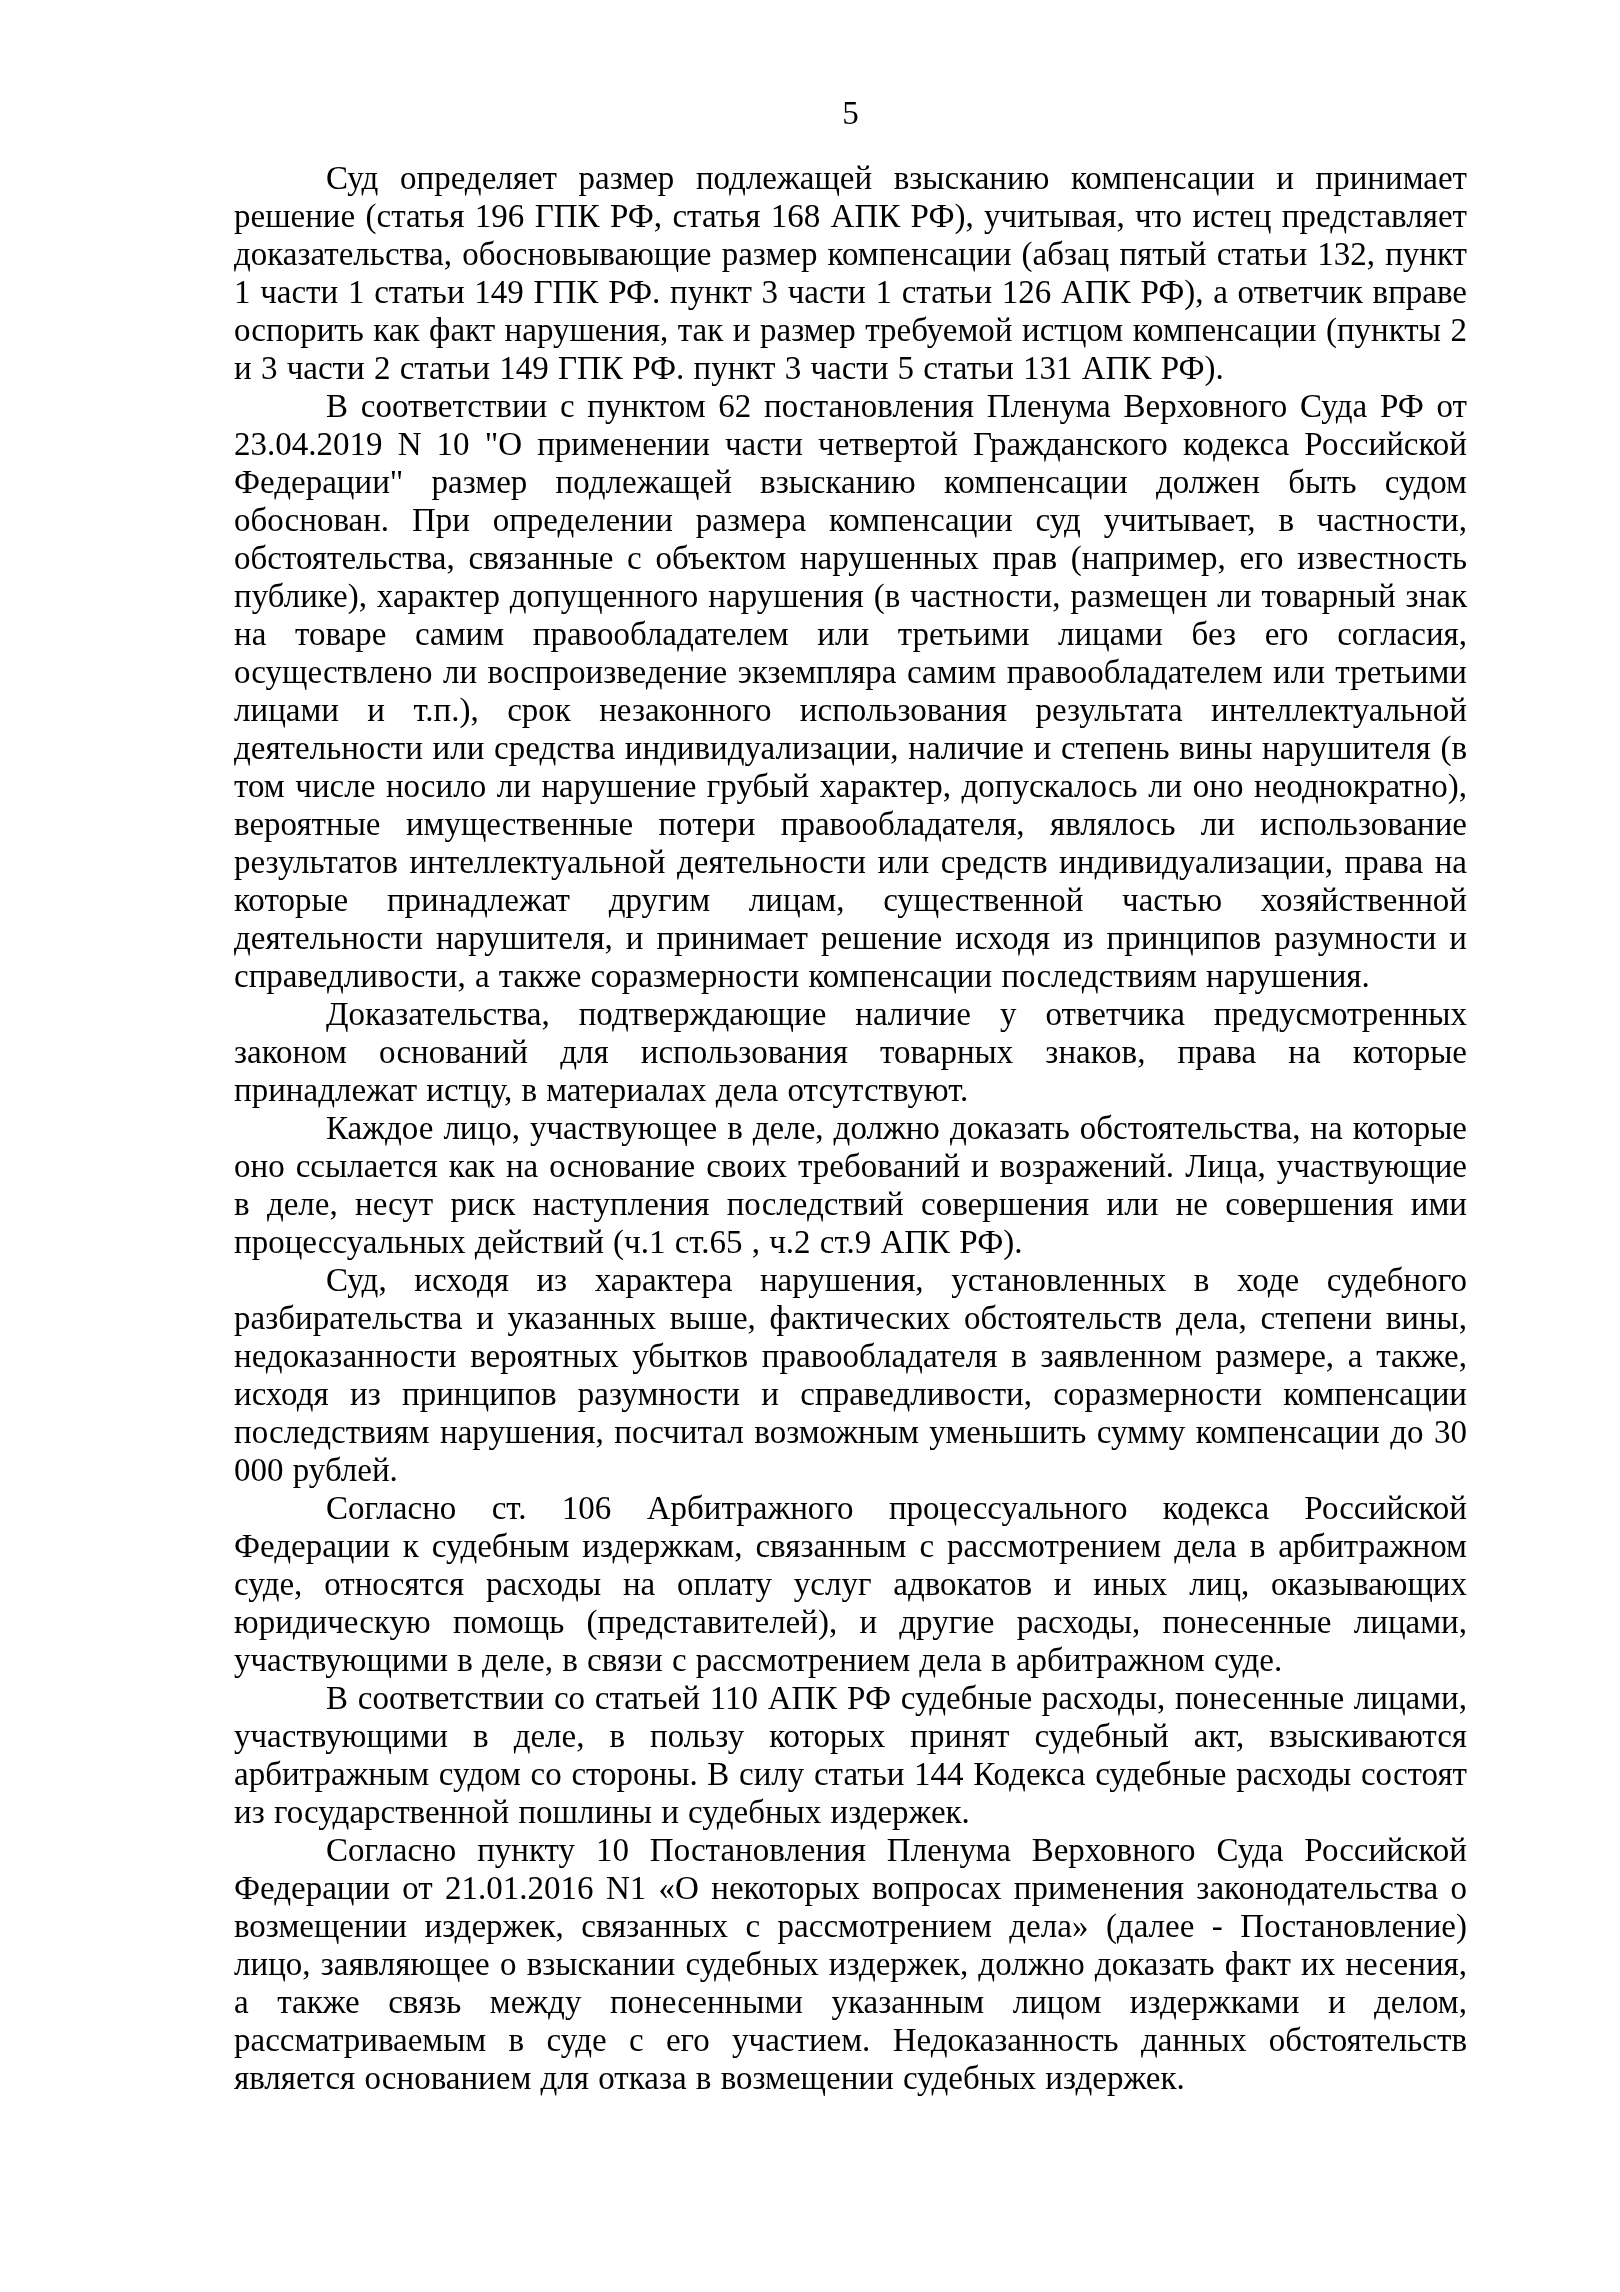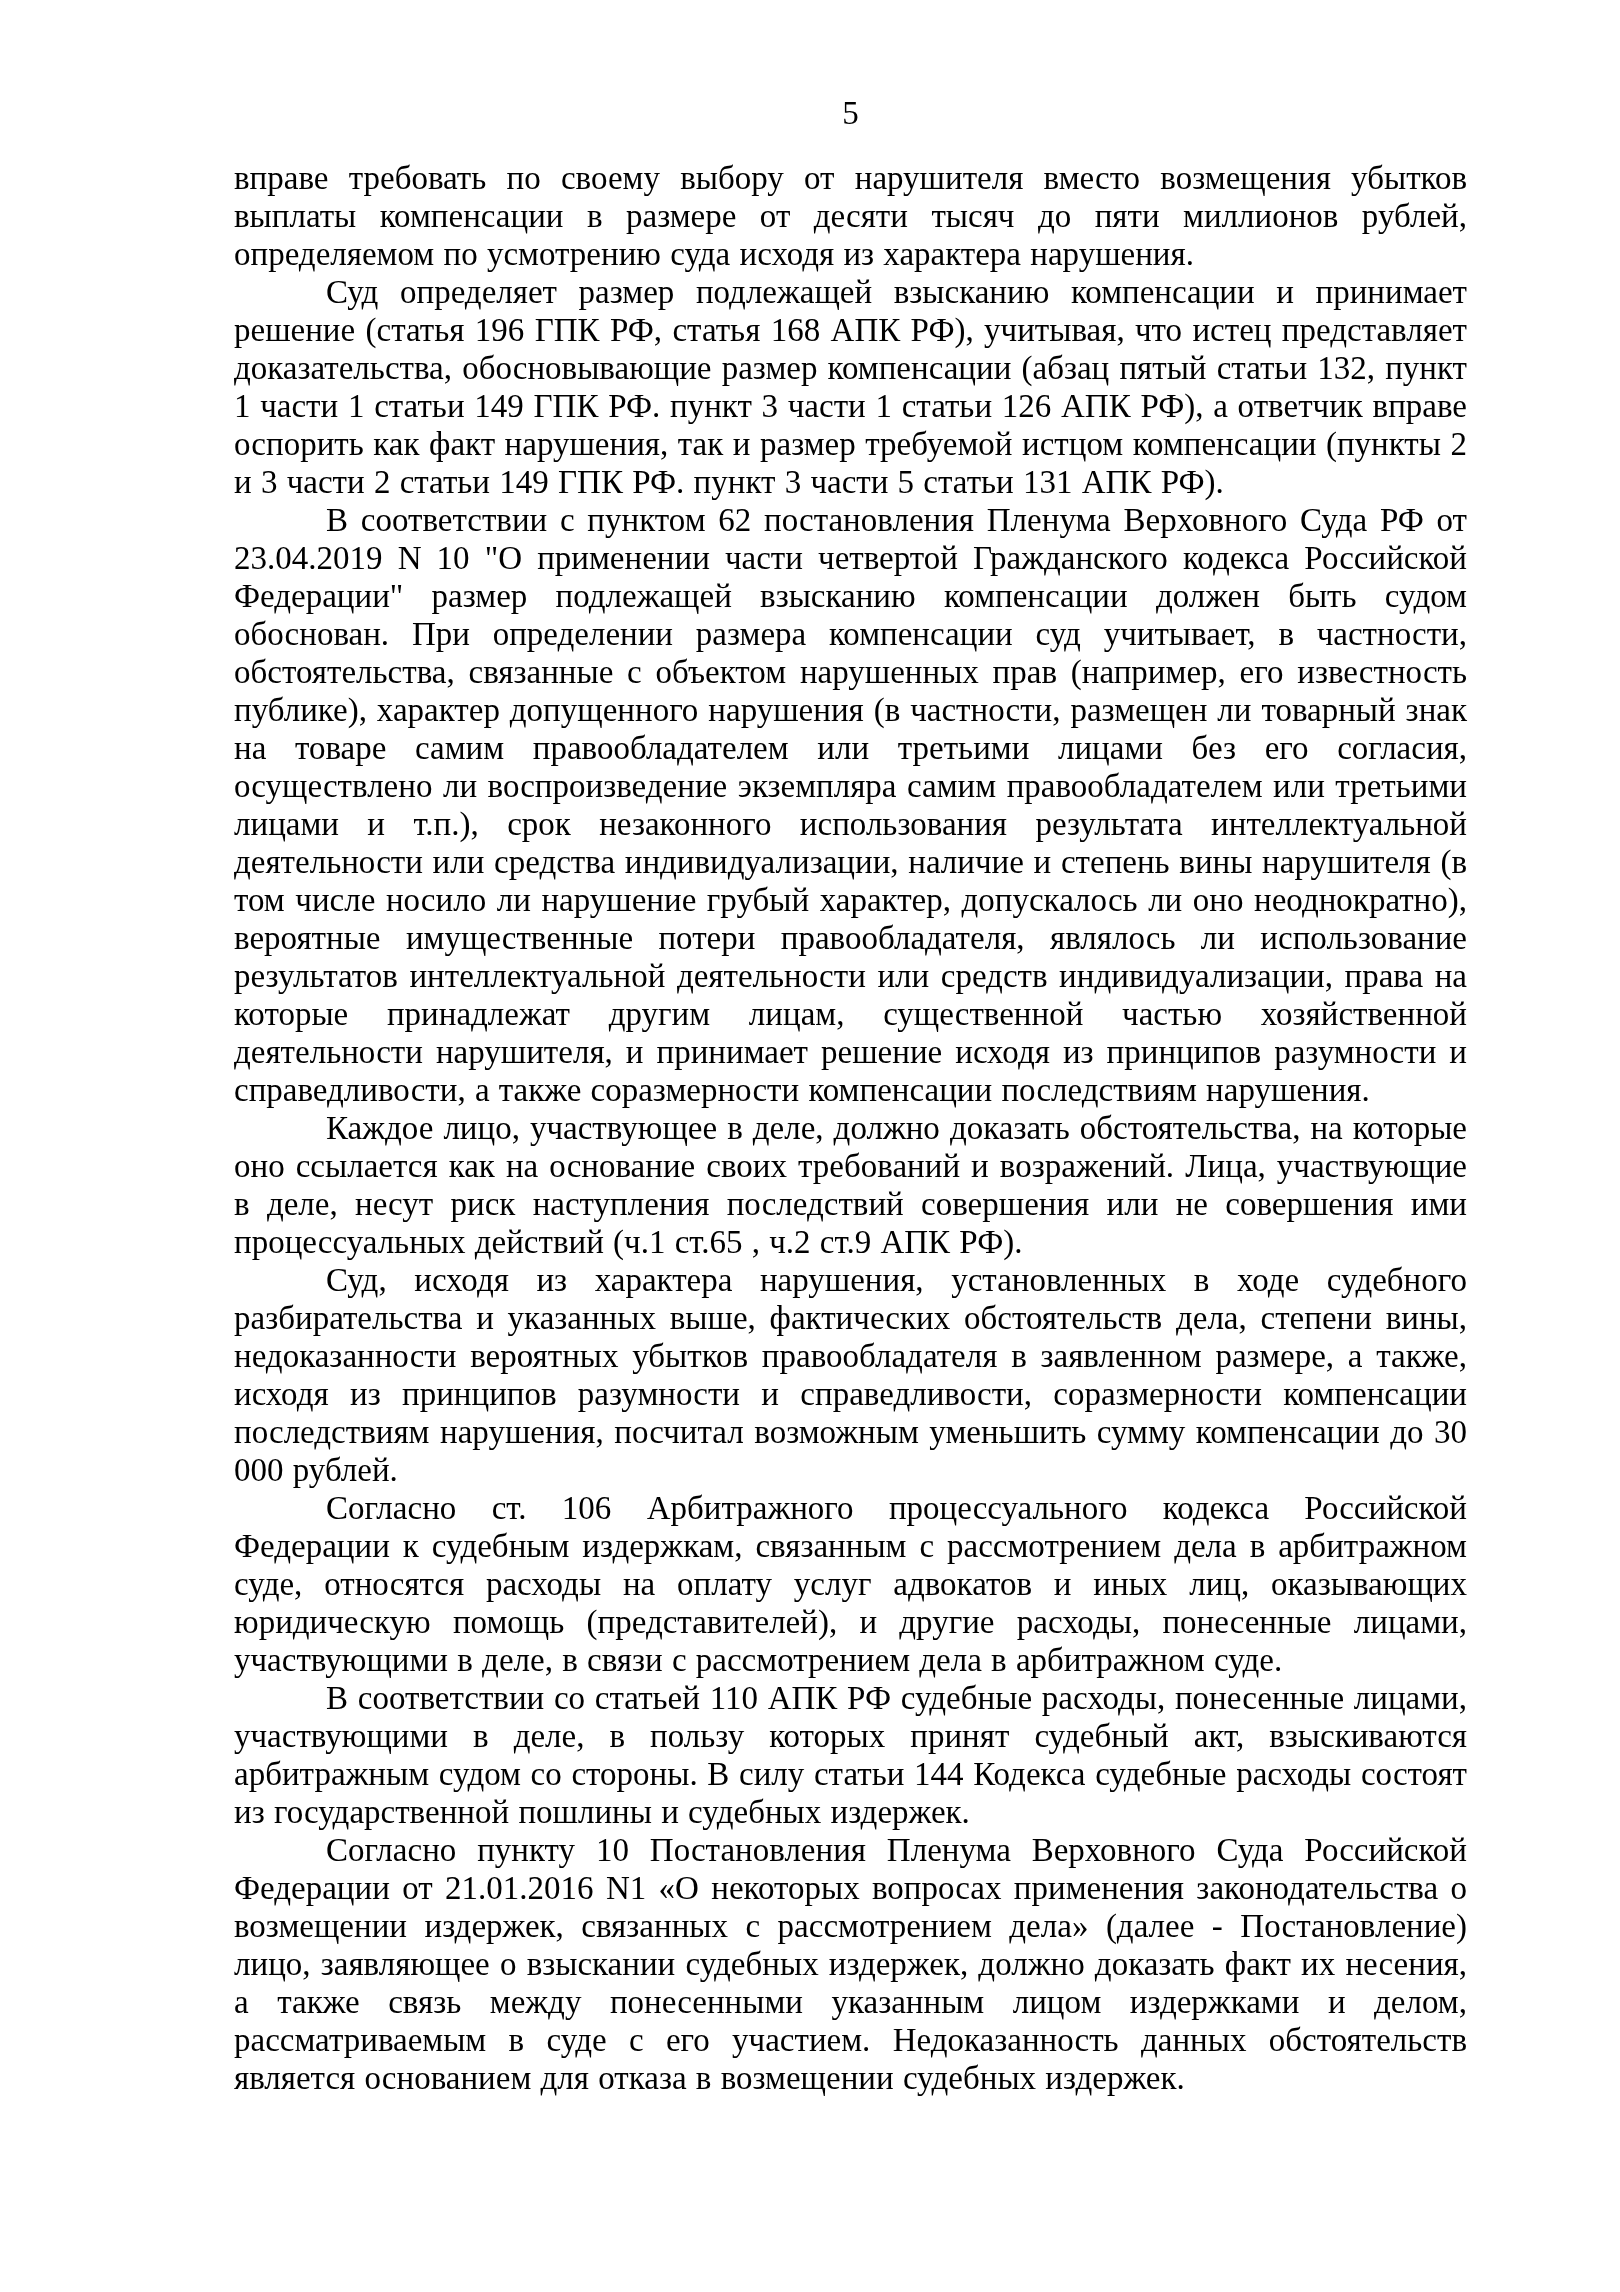--- a/index.html
+++ b/index.html
@@ -45,23 +45,23 @@
     text-indent: 0;
   }
 </style>
 </head>
 <body>
 
 <div class="page">
   <div class="content-column">
     <div class="page-number">5</div>
     <div class="body-text">
-      <p class="no-indent">вправе требовать по своему выбору от нарушителя вместо возмещения убытков выплаты компенсации в размере от десяти тысяч до пяти миллионов рублей, определяемом по усмотрению суда исходя из характера нарушения.</p>
       <p>Суд определяет размер подлежащей взысканию компенсации и принимает решение (статья 196 ГПК РФ, статья 168 АПК РФ), учитывая, что истец представляет доказательства, обосновывающие размер компенсации (абзац пятый статьи 132, пункт 1 части 1 статьи 149 ГПК РФ. пункт 3 части 1 статьи 126 АПК РФ), а ответчик вправе оспорить как факт нарушения, так и размер требуемой истцом компенсации (пункты 2 и 3 части 2 статьи 149 ГПК РФ. пункт 3 части 5 статьи 131 АПК РФ).</p>
       <p>В соответствии с пунктом 62 постановления Пленума Верховного Суда РФ от 23.04.2019 N 10 "О применении части четвертой Гражданского кодекса Российской Федерации" размер подлежащей взысканию компенсации должен быть судом обоснован. При определении размера компенсации суд учитывает, в частности, обстоятельства, связанные с объектом нарушенных прав (например, его известность публике), характер допущенного нарушения (в частности, размещен ли товарный знак на товаре самим правообладателем или третьими лицами без его согласия, осуществлено ли воспроизведение экземпляра самим правообладателем или третьими лицами и т.п.), срок незаконного использования результата интеллектуальной деятельности или средства индивидуализации, наличие и степень вины нарушителя (в том числе носило ли нарушение грубый характер, допускалось ли оно неоднократно), вероятные имущественные потери правообладателя, являлось ли использование результатов интеллектуальной деятельности или средств индивидуализации, права на которые принадлежат другим лицам, существенной частью хозяйственной деятельности нарушителя, и принимает решение исходя из принципов разумности и справедливости, а также соразмерности компенсации последствиям нарушения.</p>
+      <p>Доказательства, подтверждающие наличие у ответчика предусмотренных законом оснований для использования товарных знаков, права на которые принадлежат истцу, в материалах дела отсутствуют.</p>
       <p>Каждое лицо, участвующее в деле, должно доказать обстоятельства, на которые оно ссылается как на основание своих требований и возражений. Лица, участвующие в деле, несут риск наступления последствий совершения или не совершения ими процессуальных действий (ч.1 ст.65 , ч.2 ст.9 АПК РФ).</p>
       <p>Суд, исходя из характера нарушения, установленных в ходе судебного разбирательства и указанных выше, фактических обстоятельств дела, степени вины, недоказанности вероятных убытков правообладателя в заявленном размере, а также, исходя из принципов разумности и справедливости, соразмерности компенсации последствиям нарушения, посчитал возможным уменьшить сумму компенсации до 30 000 рублей.</p>
       <p>Согласно ст. 106 Арбитражного процессуального кодекса Российской Федерации к судебным издержкам, связанным с рассмотрением дела в арбитражном суде, относятся расходы на оплату услуг адвокатов и иных лиц, оказывающих юридическую помощь (представителей), и другие расходы, понесенные лицами, участвующими в деле, в связи с рассмотрением дела в арбитражном суде.</p>
       <p>В соответствии со статьей 110 АПК РФ судебные расходы, понесенные лицами, участвующими в деле, в пользу которых принят судебный акт, взыскиваются арбитражным судом со стороны. В силу статьи 144 Кодекса судебные расходы состоят из государственной пошлины и судебных издержек.</p>
       <p>Согласно пункту 10 Постановления Пленума Верховного Суда Российской Федерации от 21.01.2016 N1 «О некоторых вопросах применения законодательства о возмещении издержек, связанных с рассмотрением дела» (далее - Постановление) лицо, заявляющее о взыскании судебных издержек, должно доказать факт их несения, а также связь между понесенными указанным лицом издержками и делом, рассматриваемым в суде с его участием. Недоказанность данных обстоятельств является основанием для отказа в возмещении судебных издержек.</p>
     </div>
   </div>
 </div>
 
 

